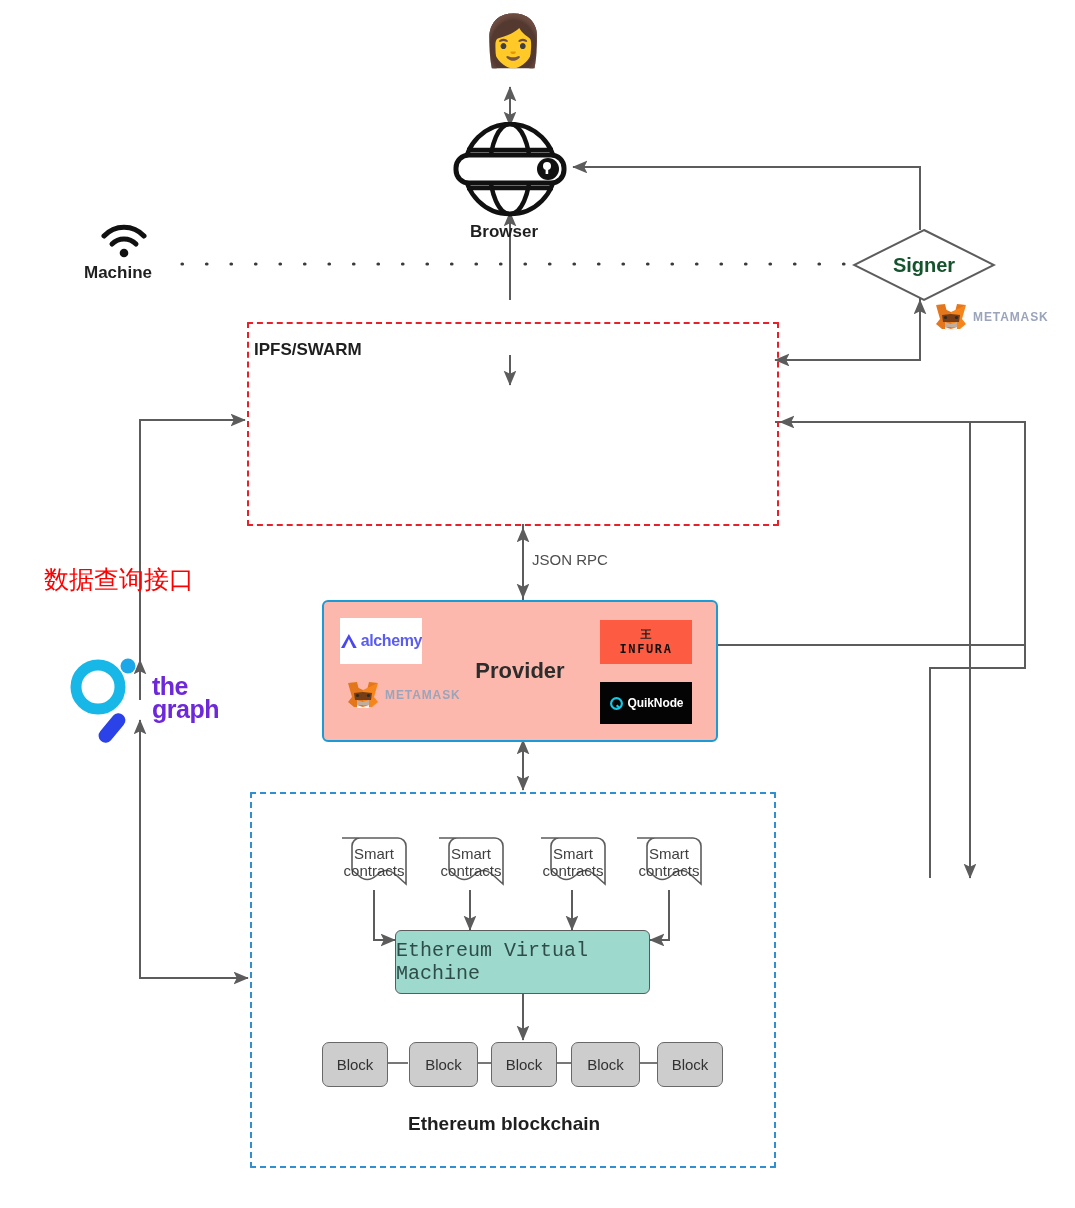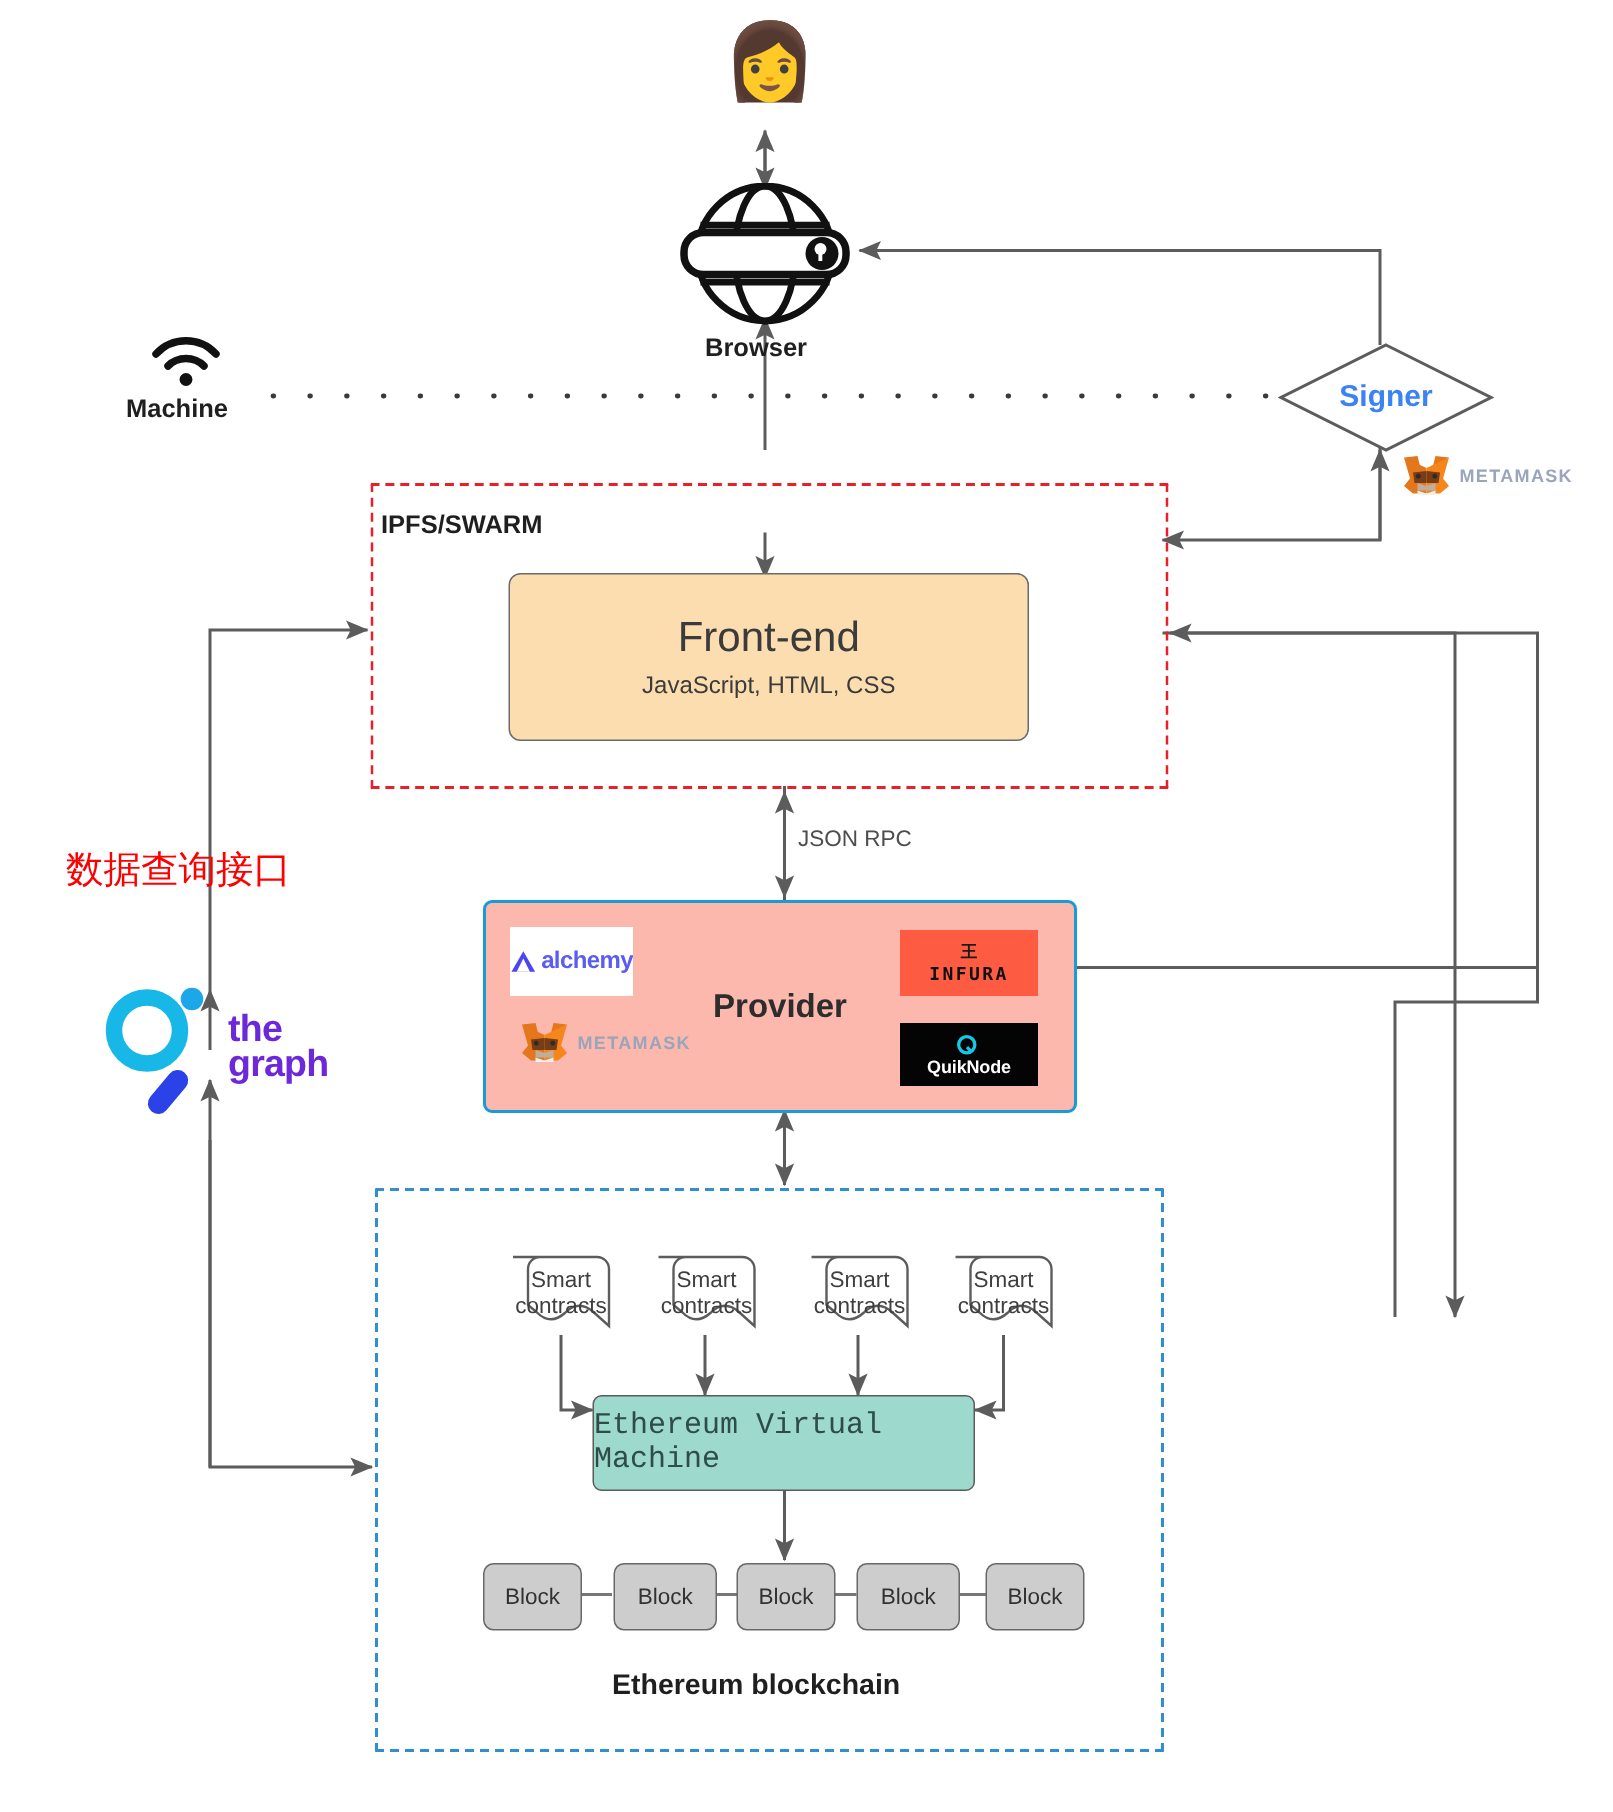--- a/index.html
+++ b/index.html
@@ -91,21 +91,21 @@
     left:0;right:0;top:50%;
     transform:translateY(-50%);
     text-align:center;
     font-size:22px;
     font-weight:bold;
     color:#2d2d2d;
   }
   .logo-box{position:absolute;overflow:hidden;display:flex;align-items:center;justify-content:center;}
   .logo-alchemy{background:#ffffff;}
   .logo-infura{background:#fd5c42;flex-direction:column;}
-  .logo-quiknode{background:#040404;flex-direction:column;}
+  .logo-quiknode{background:#040404;}
   .alch-txt{font-size:16px;font-weight:bold;color:#5a5df0;letter-spacing:-0.4px;}
   .infura-mark{font-size:11px;color:#1a1a1a;font-weight:bold;line-height:1;font-family:"DejaVu Sans",sans-serif;}
   .infura-txt{font-size:12px;font-weight:bold;color:#111111;letter-spacing:1.6px;font-family:"DejaVu Sans Mono","Liberation Mono",monospace;margin-top:2px;}
   .quik-txt{font-size:12px;font-weight:bold;color:#ffffff;letter-spacing:-0.1px;}
   .mm-txt{font-size:12px;font-weight:bold;color:#9aa4bb;letter-spacing:0.9px;}
   .mm-group{position:absolute;display:flex;align-items:center;gap:5px;}
 
   
   .evm{
     position:absolute;
@@ -134,21 +134,21 @@
     border:1.4px solid #686868;
     border-radius:7px;
     display:flex;align-items:center;justify-content:center;
     font-size:15px;color:#323232;
   }
 
   
   .signer{position:absolute;}
   .signer .stext{
     position:absolute;left:0;right:0;top:50%;transform:translateY(-50%);
-    text-align:center;font-size:20px;font-weight:bold;color:#3b82f6;
+    text-align:center;font-size:20px;font-weight:bold;color:#14532d;
   }
 
   
   .cyl{position:absolute;}
   .cyl .ctext{
     position:absolute;left:0;right:0;top:50%;transform:translateY(-50%);
     text-align:center;font-size:17px;font-weight:bold;color:#2b2b2b;line-height:1.3;
   }
 
   
@@ -278,24 +278,20 @@
       <polygon points="11,25 17,27 23,25 23,28 11,28" fill="#f0f0ee"></polygon>
       <circle cx="11.5" cy="15.5" r="1.6" fill="#2b2b2b"></circle>
       <circle cx="22.5" cy="15.5" r="1.6" fill="#2b2b2b"></circle>
     </svg>
     <span class="mm-txt">METAMASK</span>
   </div>
 
   <div class="dash-red" style="left:247px;top:322px;width:528px;height:200px;"></div>
   <div class="lbl lbl-ipfsswarm" style="left:254px;top:340px;">IPFS/SWARM</div>
 
-  <div class="frontend" style="left:339px;top:382px;width:345px;height:110px;">
-    <div class="t1">Front-end</div>
-    <div class="t2">JavaScript, HTML, CSS</div>
-  </div>
 
   <div class="lbl-jsonrpc" style="left:532px;top:551px;">JSON RPC</div>
 
   <div class="provider" style="left:322px;top:600px;width:392px;height:138px;">
     <div class="ptitle">Provider</div>
 
     <div class="logo-box logo-alchemy" style="left:16px;top:16px;width:82px;height:46px;">
       <svg width="18" height="16" viewBox="0 0 18 16" xmlns="http://www.w3.org/2000/svg" style="margin-right:3px;">
         <polygon points="9,1 17,15 1,15" fill="#4b46ef"></polygon>
         <polygon points="9,6 13.5,15 4.5,15" fill="#ffffff"></polygon>

